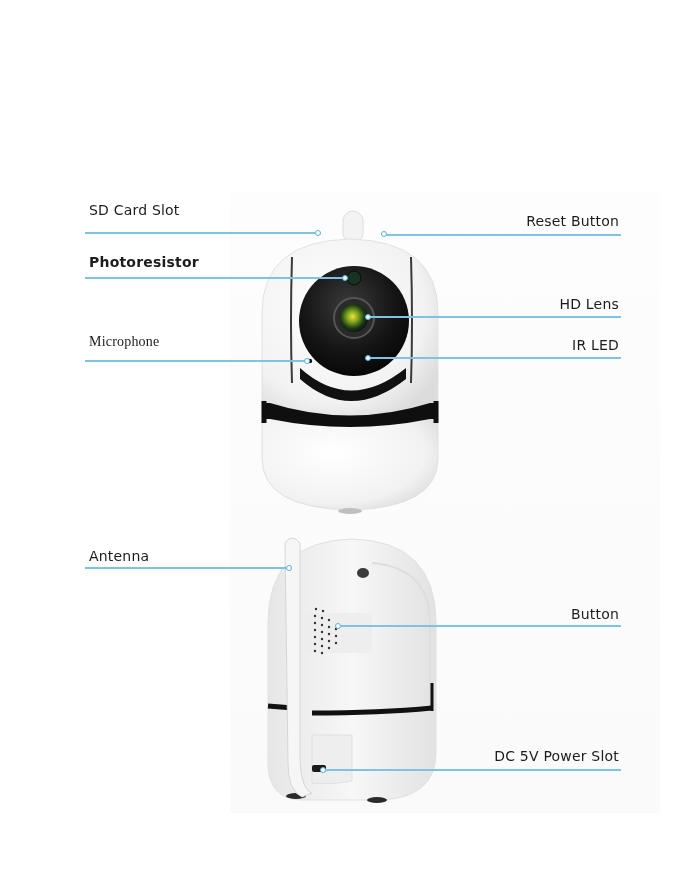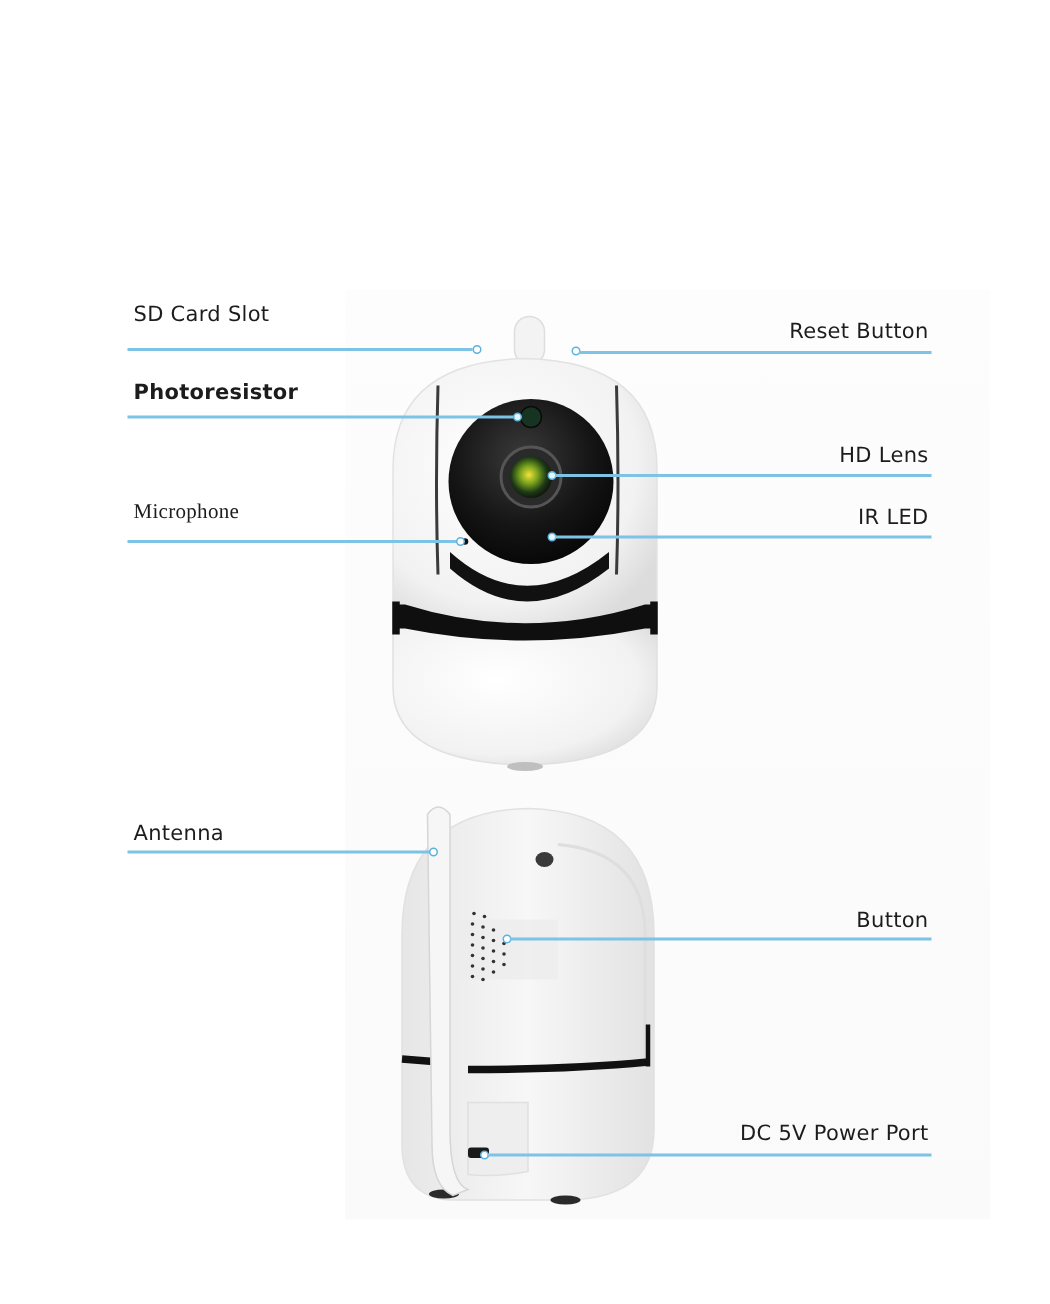--- a/index.html
+++ b/index.html
@@ -149,16 +149,16 @@
   <div class="leader" style="left:370px; top:294px; width:251px;"></div>
 
   <span class="label left" style="top:485px;">Antenna</span>
   <div class="leader" style="left:85px; top:504px; width:202px;"></div>
   <div class="dot" style="left:286px; top:502px;"></div>
 
   <span class="label right" style="top:543px;">Button</span>
   <div class="dot" style="left:335px; top:560px;"></div>
   <div class="leader" style="left:340px; top:562px; width:281px;"></div>
 
-  <span class="label right" style="top:685px;">DC 5V Power Port</span>
+  <span class="label right" style="top:685px;">DC 5V Power Slot</span>
   <div class="dot" style="left:320px; top:704px;"></div>
   <div class="leader" style="left:325px; top:706px; width:296px;"></div>
 </div>
 
 </body></html>

